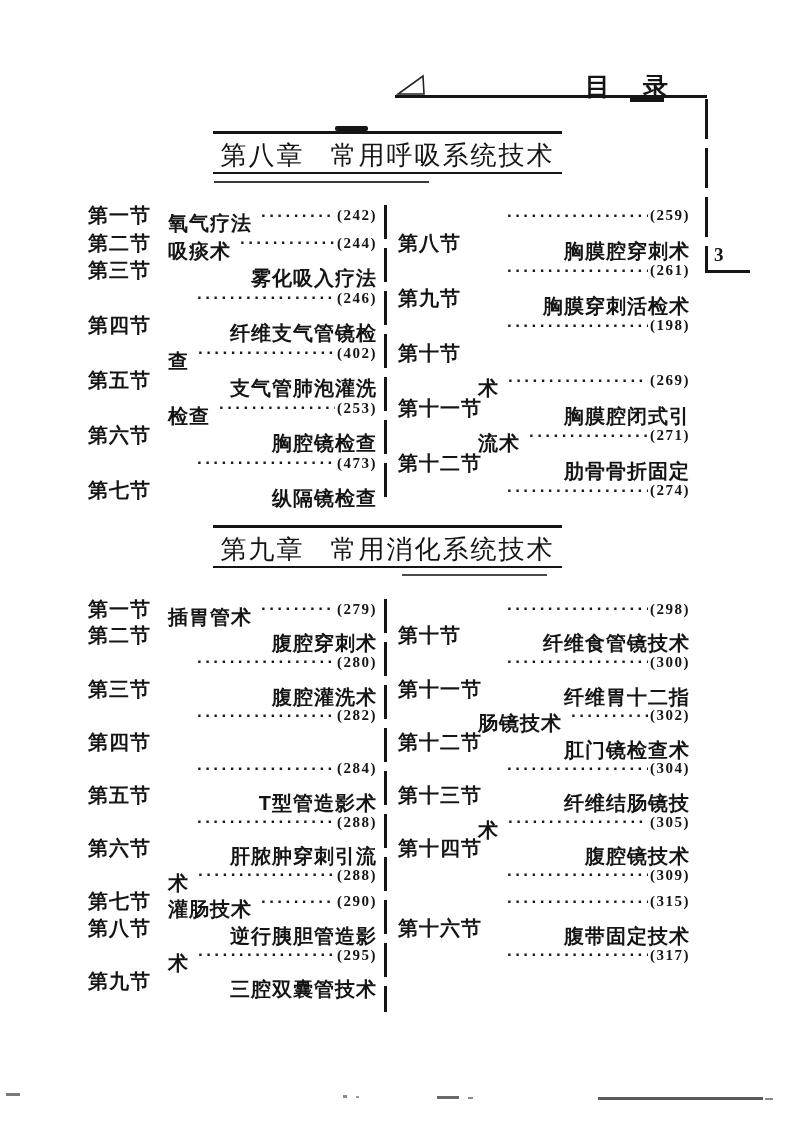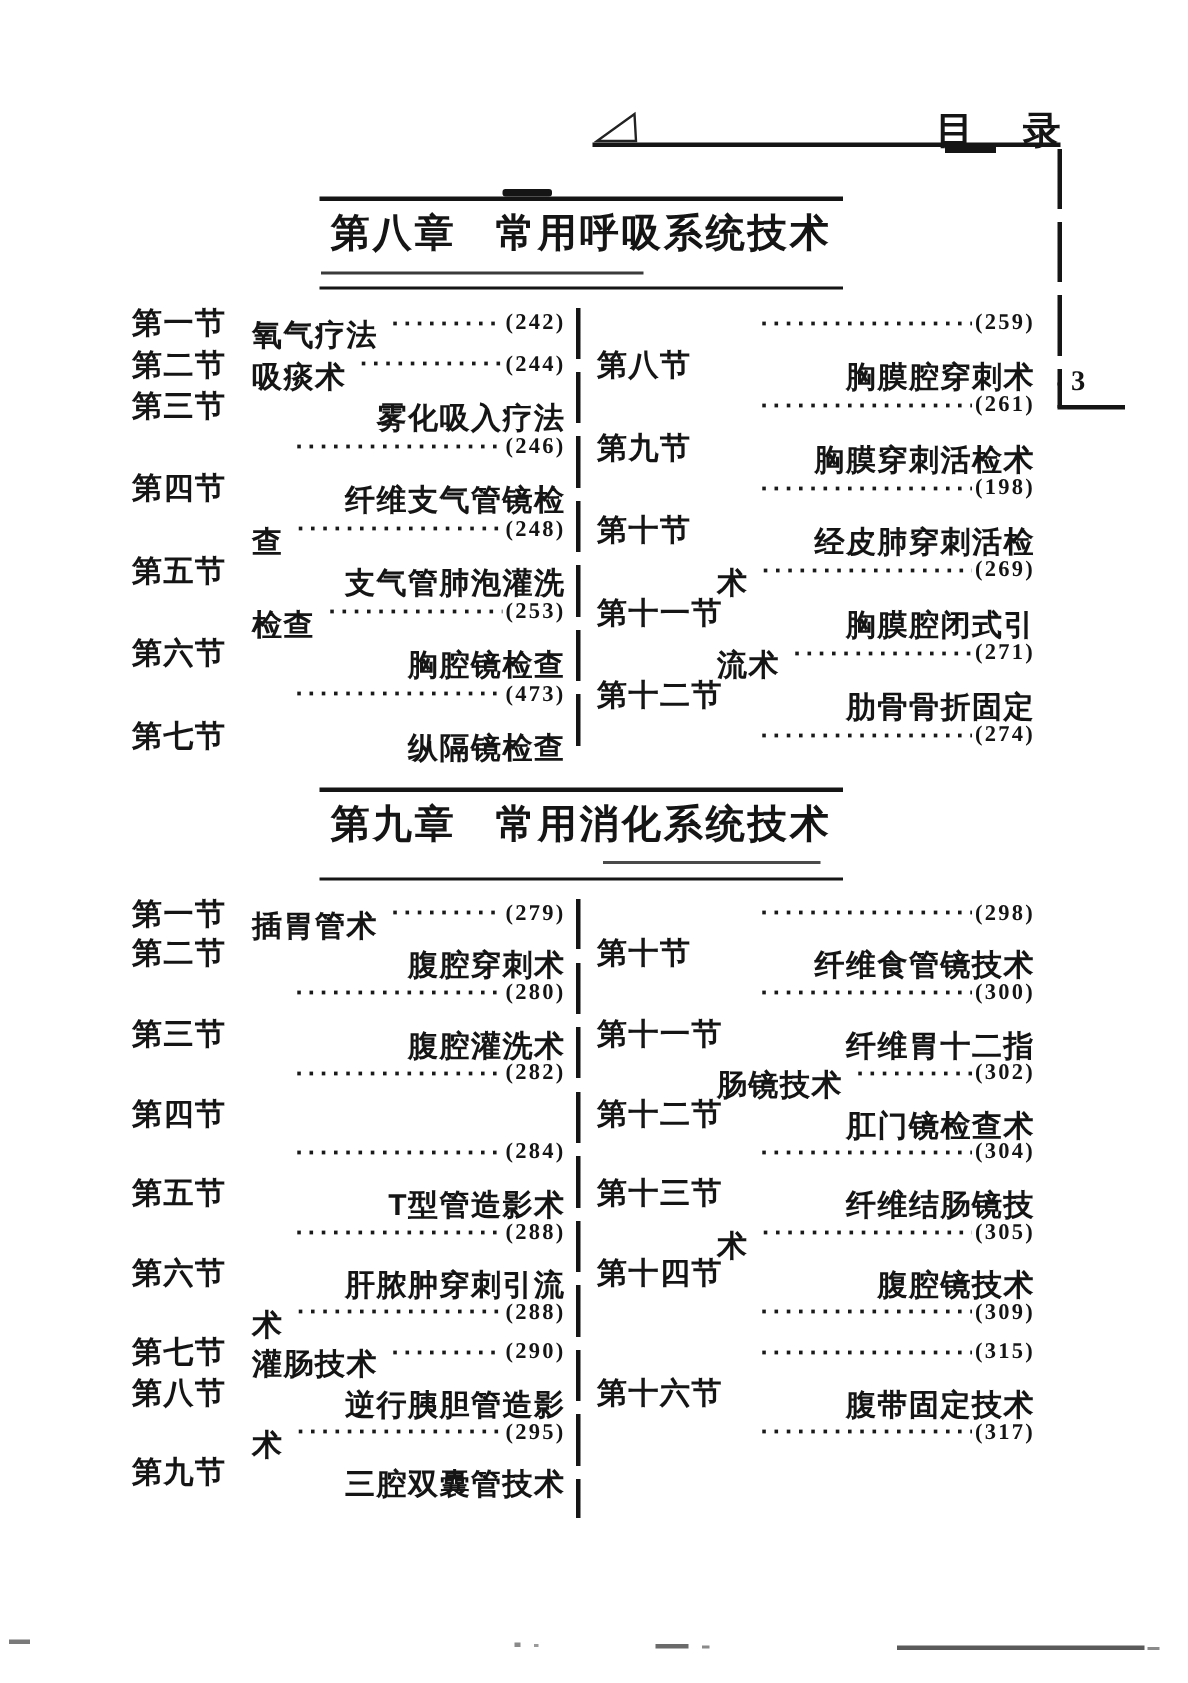--- a/index.html
+++ b/index.html
@@ -3,39 +3,39 @@
 <meta charset="utf-8">
 <style>
   html,body{margin:0;padding:0;background:#e8e8e8;}
   .page{
     position:relative; width:792px; height:1122px; background:#ffffff;
     margin:0 auto; overflow:hidden; color:#151515;
     font-family:"Liberation Sans", sans-serif;
   }
   
   .running-head{
-    position:absolute; left:624px; top:70px;
+    position:absolute; left:585px; top:70px;
     font-size:25px; font-weight:700; letter-spacing:4px; white-space:nowrap;
   }
   .corner-triangle{ position:absolute; left:396px; top:72px; }
   .head-rule{ position:absolute; left:395px; top:95px; width:312px; height:3px; background:#151515; }
   .head-vline{
     position:absolute; left:705px; top:99px; width:2.5px; height:158px;
     background:repeating-linear-gradient(180deg,#151515 0 40px, transparent 40px 49px);
   }
   .corner-v{ position:absolute; left:705px; top:255px; width:2.5px; height:17px; background:#151515; }
   .corner-h{ position:absolute; left:705px; top:270px; width:45px; height:2.5px; background:#151515; }
   .folio{
     position:absolute; left:714px; top:244px;
     font-family:"Liberation Serif", serif; font-size:19px; font-weight:700;
   }
   
   .chapter-head{ position:absolute; left:213px; width:349px; text-align:center; }
   .chapter-head .rule{ height:2.5px; background:#151515; }
-  .chapter-title{ padding:7px 0 21px; font-size:26px; font-weight:700; letter-spacing:2px; line-height:29px; white-space:nowrap;}
+  .chapter-title{ padding:7px 0 2px; font-size:26px; font-weight:400; letter-spacing:2px; line-height:29px; white-space:nowrap;}
   .chap-no{ margin-right:26px; }
   .head-ch8{ top:131px; }
   .head-ch9{ top:525px; }
   
   .cols{ position:absolute; left:88px; display:flex; }
   .cols-ch8{ top:202px; }
   .cols-ch9{ top:596px; }
   .col-left{ width:289px; }
   .col-right{ width:292px; margin-left:21px; }
   .row{ display:flex; align-items:center; height:27.5px; font-size:20px; font-weight:700;justify-content:space-between; }
@@ -120,21 +120,21 @@
           <span class="dots">········································</span>
           <span class="pageref">(246)</span>
         </div>
         <div class="row">
           <span class="label">第四节</span>
           <span class="title">纤维支气管镜检</span>
         </div>
         <div class="row cont-text">
           <span class="title">查</span>
           <span class="dots">········································</span>
-          <span class="pageref">(248)</span>
+          <span class="pageref">(402)</span>
         </div>
         <div class="row">
           <span class="label">第五节</span>
           <span class="title">支气管肺泡灌洗</span>
         </div>
         <div class="row cont-text">
           <span class="title">检查</span>
           <span class="dots">········································</span>
           <span class="pageref">(253)</span>
         </div>
@@ -167,21 +167,20 @@
         <div class="row">
           <span class="label">第九节</span>
           <span class="title">胸膜穿刺活检术</span>
         </div>
         <div class="row cont-dots">
           <span class="dots">········································</span>
           <span class="pageref">(198)</span>
         </div>
         <div class="row">
           <span class="label">第十节</span>
-          <span class="title">经皮肺穿刺活检</span>
         </div>
         <div class="row cont-text">
           <span class="title">术</span>
           <span class="dots">········································</span>
           <span class="pageref">(269)</span>
         </div>
         <div class="row">
           <span class="label">第十一节</span>
           <span class="title">胸膜腔闭式引</span>
         </div>

